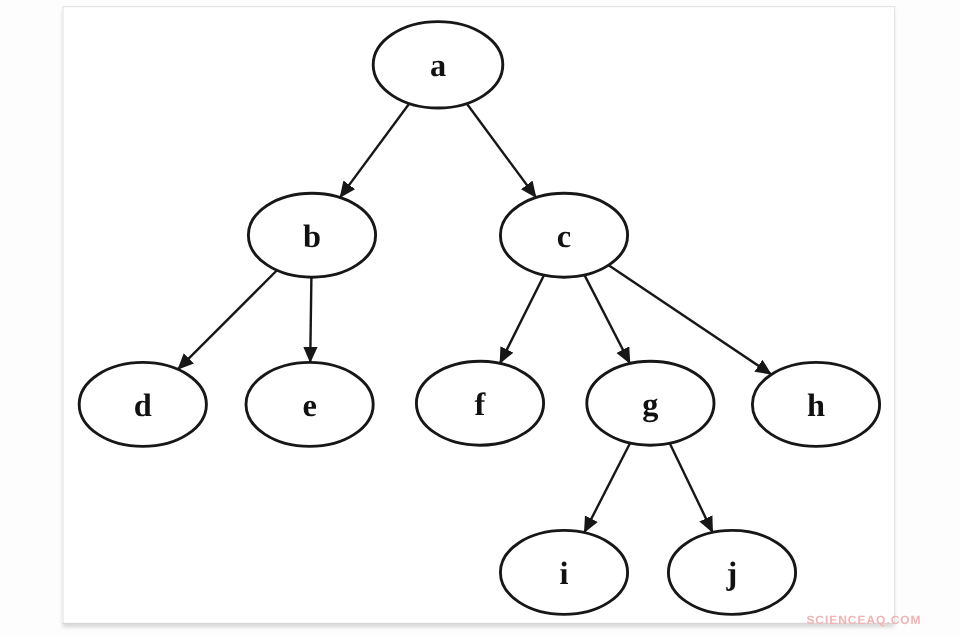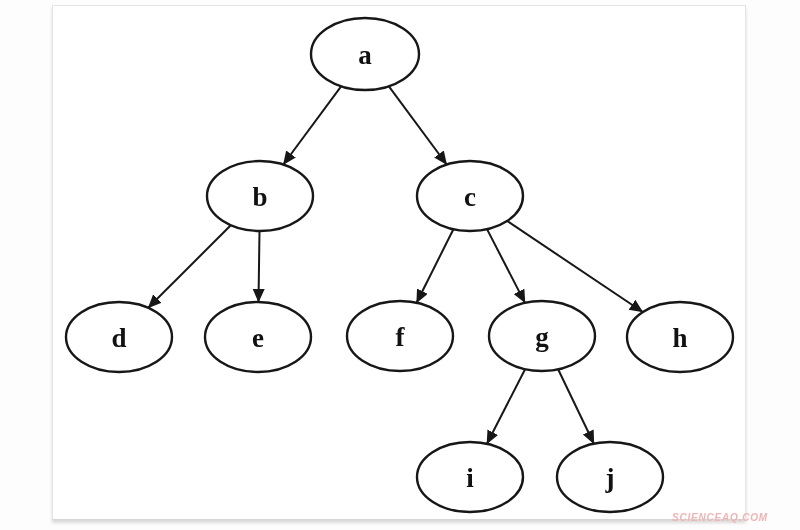--- a/index.html
+++ b/index.html
@@ -54,21 +54,20 @@
     fill: none;
   }
   .watermark {
     position: absolute;
     top: 512px;
     left: 672px;
     font-size: 10px;
     letter-spacing: 0.8px;
     font-weight: bold;
     user-select: none;
-    font-style: italic;
   }
 </style>
 </head>
 <body>
 
 <div class="stage">
   <div class="panel"></div>
 
   <svg class="tree" viewBox="0 0 800 530" xmlns="http://www.w3.org/2000/svg">
     <defs>

